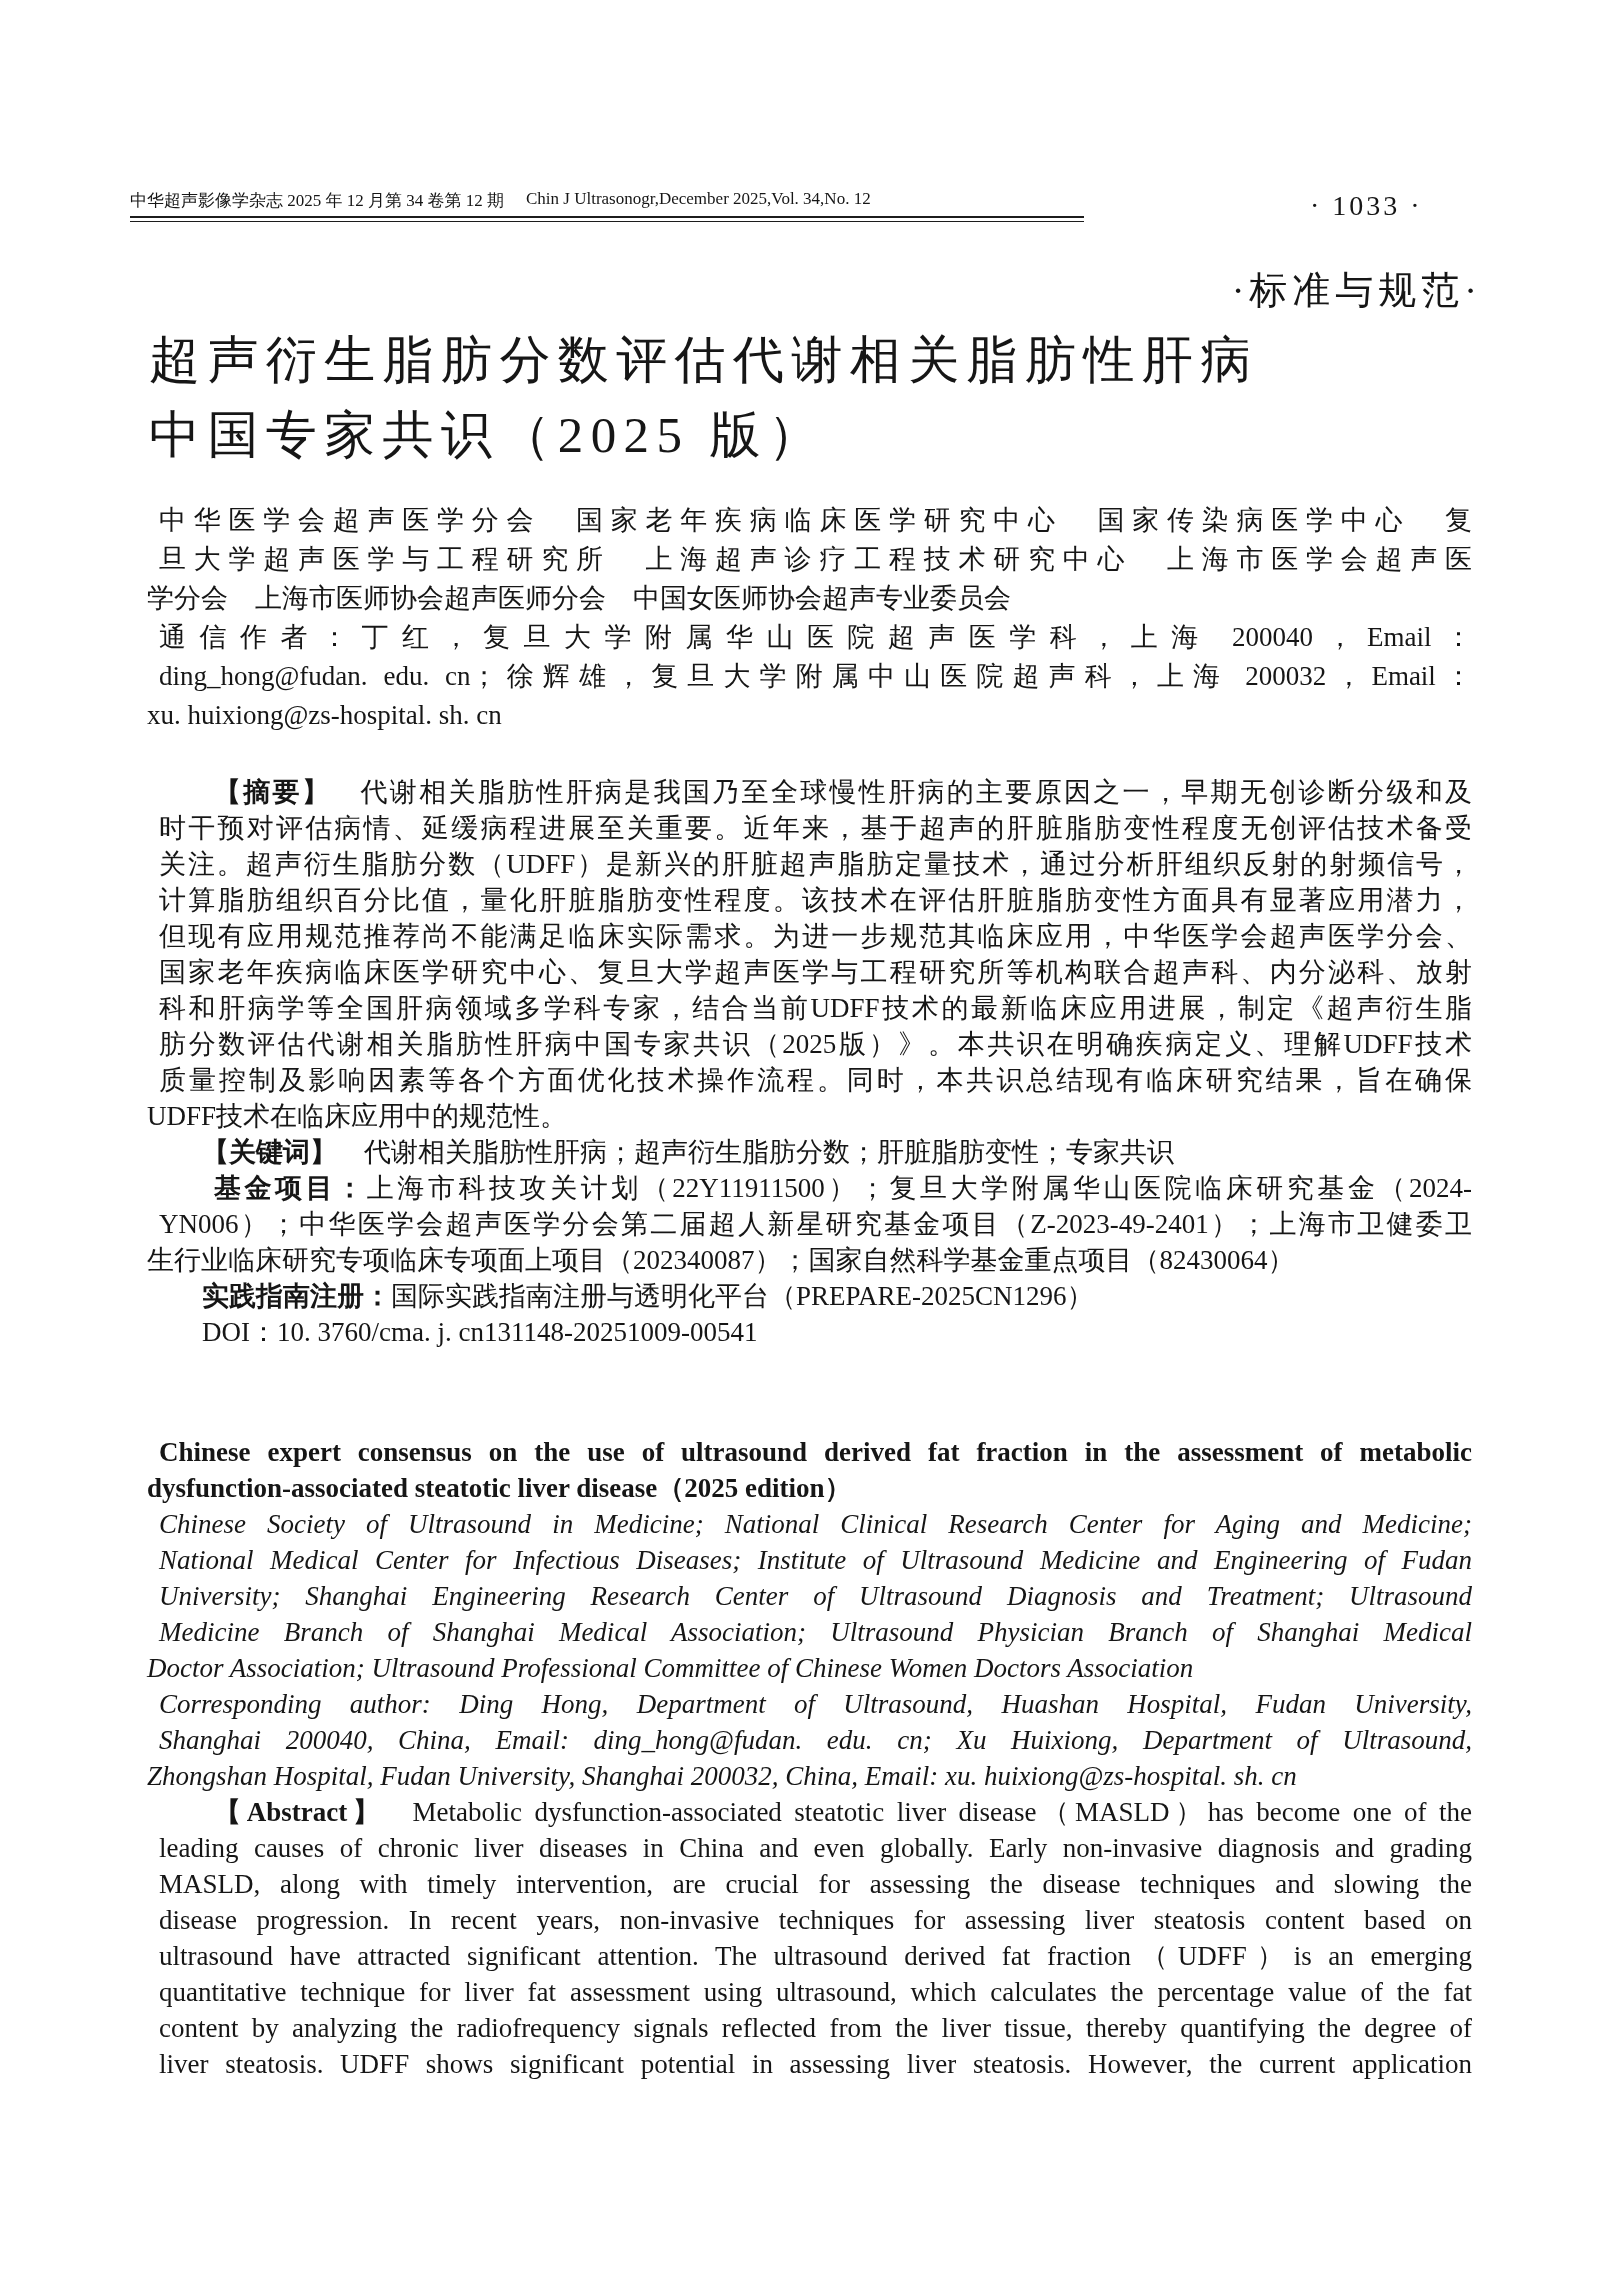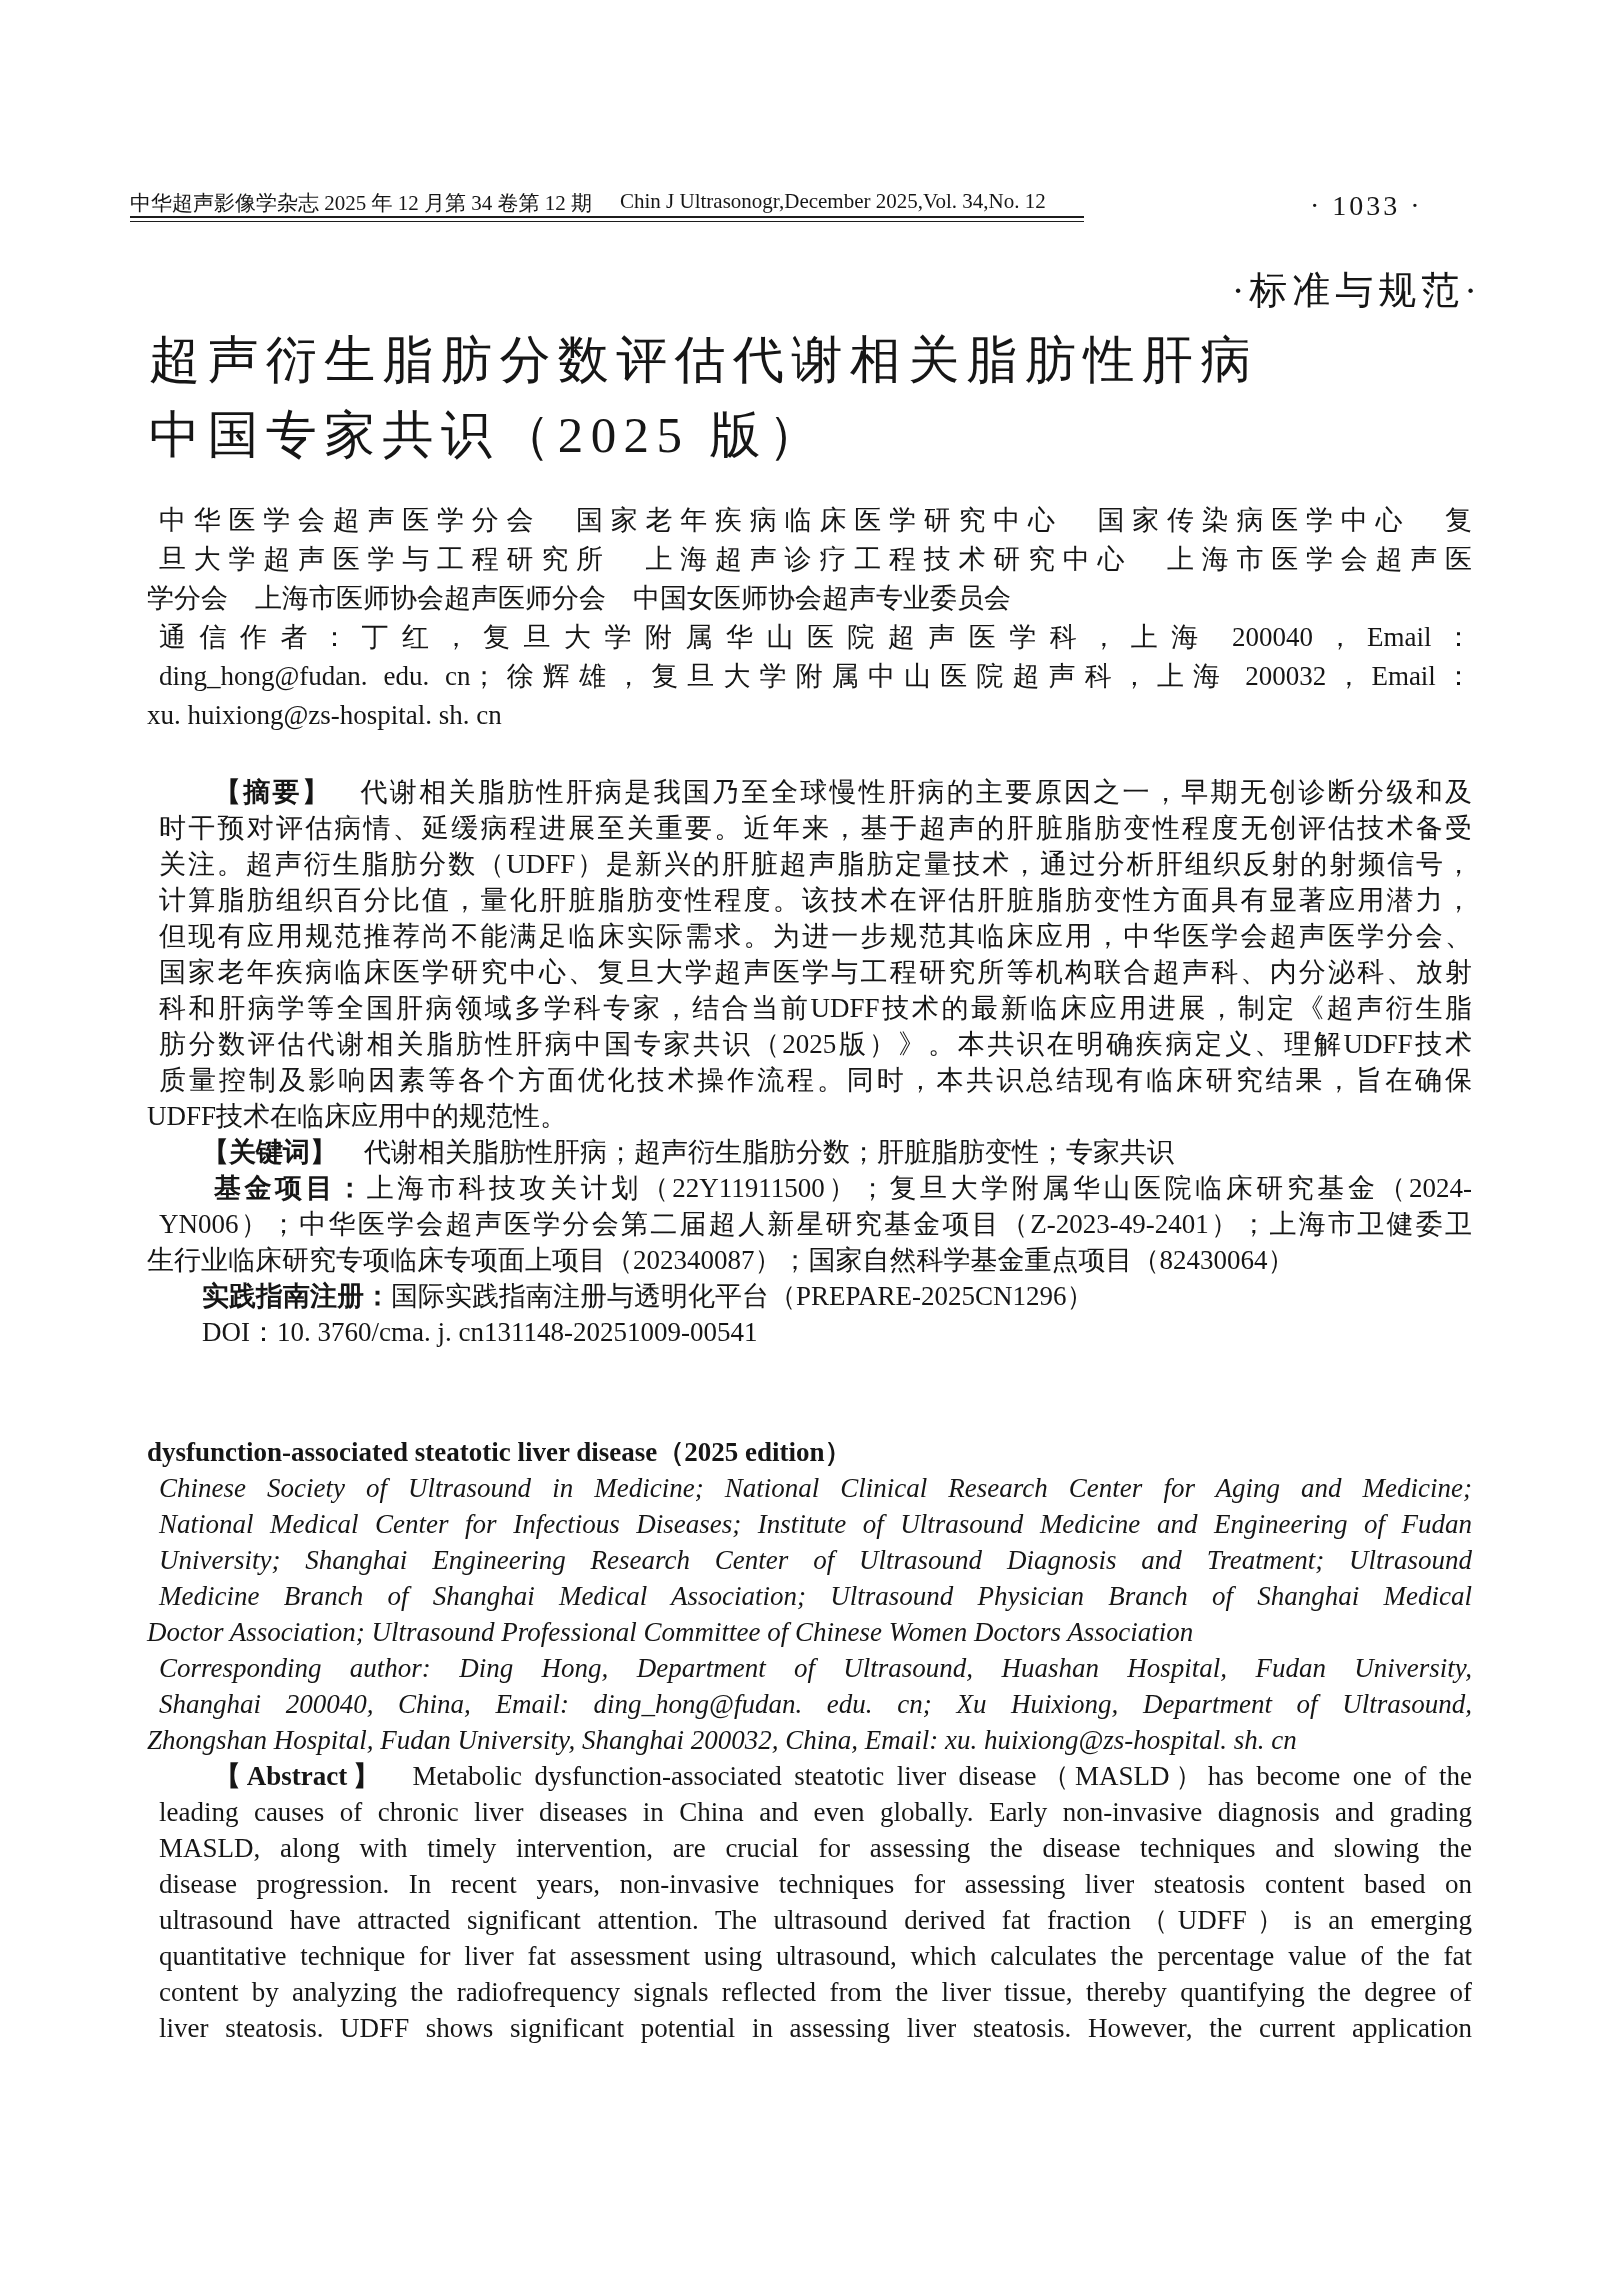--- a/index.html
+++ b/index.html
@@ -3,22 +3,22 @@
 <meta charset="utf-8">
 <style>
   html,body{margin:0;padding:0;}
   body{
     width:1620px;height:2273px;position:relative;background:#ffffff;
     font-family:"Liberation Serif","DejaVu Serif",serif;color:#161616;
     -webkit-font-smoothing:antialiased;
   }
   .abs{position:absolute;}
   
-  #journal-header{left:130px;top:189px;width:955px;display:flex;gap:28px;
-    font-size:21px;white-space:nowrap;}
+  #journal-header{left:130px;top:189px;width:955px;display:flex;gap:22px;
+    font-size:17px;white-space:nowrap;}
   #header-rule{left:130px;top:216px;width:954px;height:3px;
     border-top:2px solid #1c1c1c;border-bottom:1.5px solid #1c1c1c;}
   #page-number{top:190px;left:1310px;width:164px;text-align:left;font-size:28px;letter-spacing:3px;}
   #column-label{top:265px;right:138px;font-size:38px;letter-spacing:5px;}
   
   #title-block{left:149px;top:323px;width:1339px;font-size:51px;line-height:75px;letter-spacing:7.4px;}
   
   .textblock{left:147px;width:1325px;}
   #byline-block{top:501px;}
   #abstract-block{top:774px;}
@@ -69,20 +69,21 @@
     <div class="line cn"><span>UDFF技术在临床应用中的规范性。</span></div>
     <div class="line cn ind"><span class="b">【关键词】</span><span>　代谢相关脂肪性肝病；超声衍生脂肪分数；肝脏脂肪变性；专家共识</span></div>
     <div class="line cn j ind"><span class="b">基金项目：</span><span>上海市科技攻关计划（22Y11911500）；复旦大学附属华山医院临床研究基金（2024-</span></div>
     <div class="line cn j"><span>YN006）；中华医学会超声医学分会第二届超人新星研究基金项目（Z-2023-49-2401）；上海市卫健委卫</span></div>
     <div class="line cn"><span>生行业临床研究专项临床专项面上项目（202340087）；国家自然科学基金重点项目（82430064）</span></div>
     <div class="line cn ind"><span class="b">实践指南注册：</span><span>国际实践指南注册与透明化平台（PREPARE-2025CN1296）</span></div>
     <div class="line cn ind"><span>DOI：10. 3760/cma. j. cn131148-20251009-00541</span></div>
   </div>
 
 <div class="abs textblock" id="english-block">
+    <div class="line enb j"><span>Chinese expert consensus on the use of ultrasound derived fat fraction in the assessment of metabolic</span></div>
     <div class="line enb"><span>dysfunction-associated steatotic liver disease（2025 edition）</span></div>
     <div class="line eni j"><span>Chinese Society of Ultrasound in Medicine; National Clinical Research Center for Aging and Medicine;</span></div>
     <div class="line eni j"><span>National Medical Center for Infectious Diseases; Institute of Ultrasound Medicine and Engineering of Fudan</span></div>
     <div class="line eni j"><span>University; Shanghai Engineering Research Center of Ultrasound Diagnosis and Treatment; Ultrasound</span></div>
     <div class="line eni j"><span>Medicine Branch of Shanghai Medical Association; Ultrasound Physician Branch of Shanghai Medical</span></div>
     <div class="line eni"><span>Doctor Association; Ultrasound Professional Committee of Chinese Women Doctors Association</span></div>
     <div class="line eni j"><span>Corresponding author: Ding Hong, Department of Ultrasound, Huashan Hospital, Fudan University,</span></div>
     <div class="line eni j"><span>Shanghai 200040, China, Email: ding_hong@fudan. edu. cn; Xu Huixiong, Department of Ultrasound,</span></div>
     <div class="line eni"><span>Zhongshan Hospital, Fudan University, Shanghai 200032, China, Email: xu. huixiong@zs-hospital. sh. cn</span></div>
     <div class="line en j ind"><span class="b">【Abstract】</span><span> Metabolic dysfunction-associated steatotic liver disease（MASLD）has become one of the</span></div>

